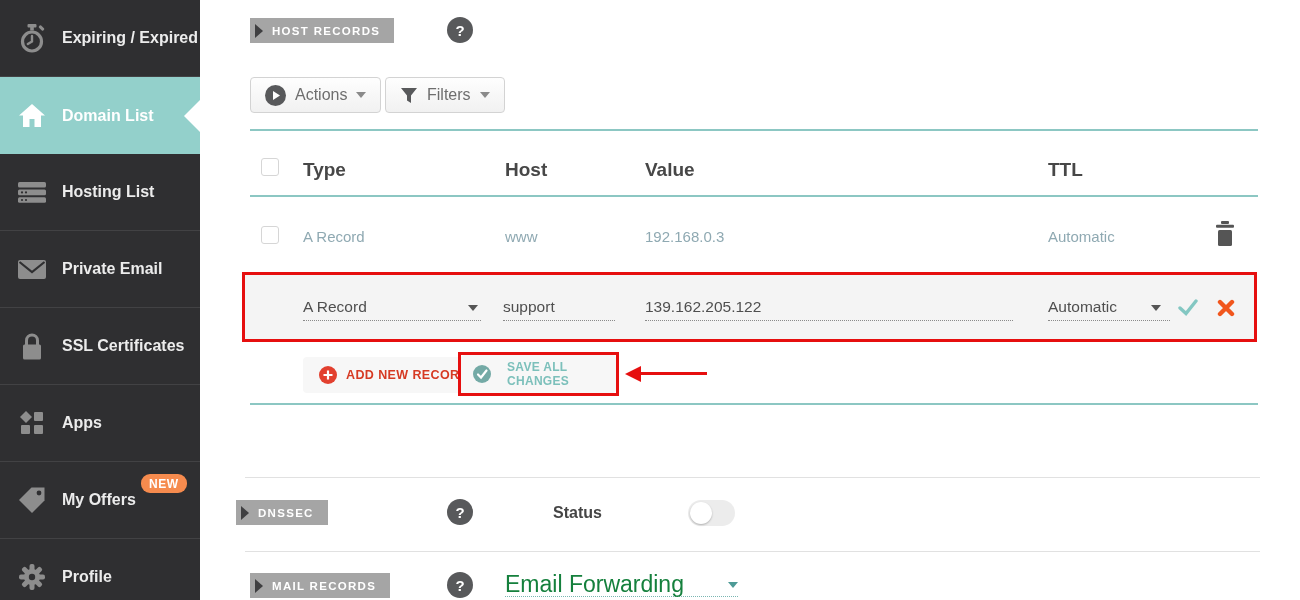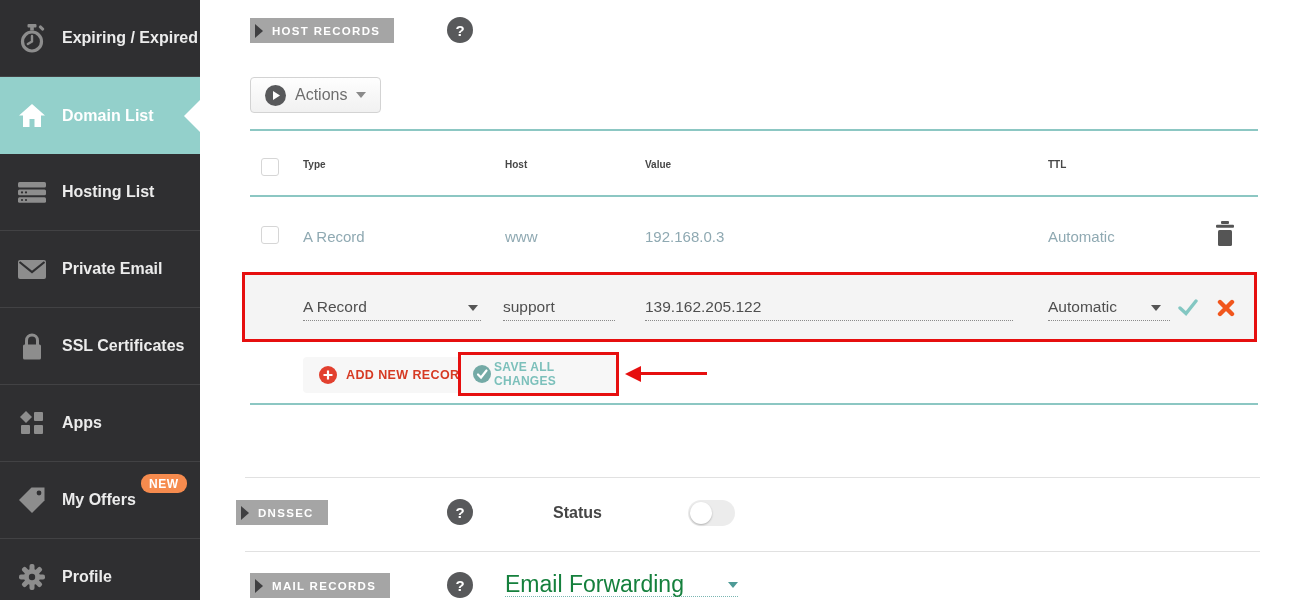--- a/index.html
+++ b/index.html
@@ -43,42 +43,42 @@
   .caret { width:0; height:0; border-left:5px solid transparent;
            border-right:5px solid transparent; border-top:6px solid #8a8a8a; }
   .caret.dark { border-top-color:#555; }
   .caret.teal { border-top-color:#4d9a96; }
 
   .tealline { position:absolute; left:50px; width:1008px; height:2px; background:#8cc7c3; }
   .divider  { position:absolute; left:45px; width:1015px; height:1px; background:#e1e1e1; }
 
   .cb { position:absolute; width:18px; height:18px; border:1px solid #d6d6d6;
         border-radius:3px; background:#fff; cursor:pointer; }
-  .th { position:absolute; top:159px; font-weight:bold; font-size:10px; color:#474747; }
+  .th { position:absolute; top:159px; font-weight:bold; font-size:19px; color:#474747; }
   .td { position:absolute; top:228px; font-size:15px; color:#8fa9b2; }
 
   .trash { position:absolute; left:1014px; top:221px; cursor:pointer; }
 
   .edit-row { position:absolute; left:42px; top:272px; width:1015px; height:70px;
               border:3px solid #e60f0f; background:#f4f4f4; }
   .ef { position:absolute; top:19px; height:27px; border-bottom:1px dotted #8a8a8a;
         font-size:15.5px; color:#4f4f4f; display:flex; align-items:center; cursor:text; }
   .ef .caret { position:absolute; right:3px; top:11px; }
 
   .edit-check { position:absolute; left:933px; top:24px; cursor:pointer; }
   .edit-x     { position:absolute; left:972px; top:24px; cursor:pointer; }
 
   .pill-btn { position:absolute; height:36px; background:#f7f7f7; border-radius:4px;
               display:flex; align-items:center; gap:9px; padding:0 16px; cursor:pointer;
               font-size:12.5px; font-weight:bold; letter-spacing:.4px; }
   #add-btn  { left:103px; top:357px; color:#d63a23; }
   .save-annotation { position:absolute; left:258px; top:352px; width:161px; height:44px;
               border:3px solid #e60f0f; }
   #save-btn { position:relative; width:100%; height:100%; background:#f7f7f7;
-              display:flex; align-items:center; gap:3px; padding:0 12px; cursor:pointer;
+              display:flex; align-items:center; gap:16px; padding:0 12px; cursor:pointer;
               font-size:12px; font-weight:bold; letter-spacing:.3px; color:#7cc0bb; }
 
   .arrow-line { position:absolute; left:440px; top:372px; width:67px; height:3px; background:#e60f0f; }
   .arrow-head { position:absolute; left:425px; top:366px; width:0; height:0;
                 border-top:8px solid transparent; border-bottom:8px solid transparent;
                 border-right:16px solid #e60f0f; }
 
   .status-label { position:absolute; left:305px; top:504px; font-weight:bold;
                   font-size:16px; color:#454545;margin-left:48px; }
   .toggle { position:absolute; left:488px; top:500px; width:47px; height:26px;
@@ -206,20 +206,29 @@
     <span style="display:flex;">
       <svg width="21" height="21" viewBox="0 0 21 21">
           <circle cx="10.5" cy="10.5" r="10.5" fill="#58595b"></circle>
           <polygon points="8,6 8,15 15,10.5" fill="#fff"></polygon>
         </svg>
     </span>
     <span>Actions</span>
     <span class="caret"></span>
   </div>
 
+  <div class="tool-btn" style="left:185px;">
+    <span style="display:flex;">
+      <svg width="18" height="17" viewBox="0 0 18 17">
+          <path d="M1 1 H17 L11 8.5 V16 L7 13.5 V8.5 Z" fill="#58595b"></path>
+        </svg>
+    </span>
+    <span>Filters</span>
+    <span class="caret"></span>
+  </div>
 
   <div class="tealline" style="top:129px;"></div>
 
   <div class="cb" style="left:61px; top:158px;"></div>
   <div class="th" style="left:103px;">Type</div>
   <div class="th" style="left:305px;">Host</div>
   <div class="th" style="left:445px;">Value</div>
   <div class="th" style="left:848px;">TTL</div>
 
   <div class="tealline" style="top:195px;"></div>

